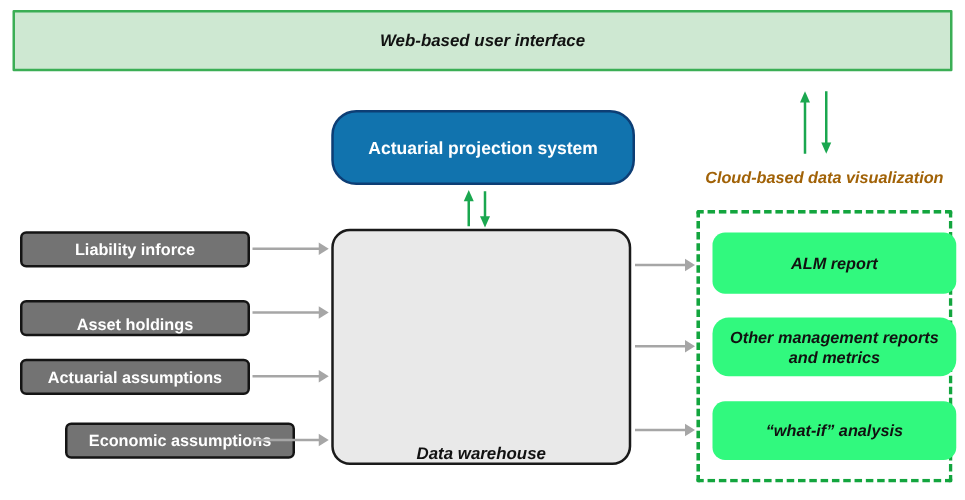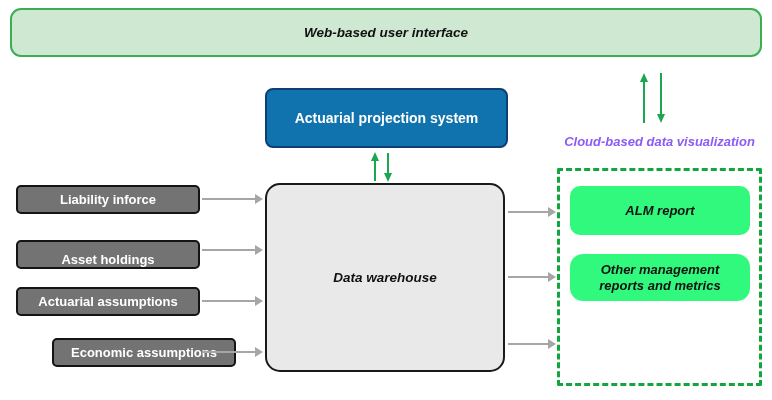--- a/index.html
+++ b/index.html
@@ -7,48 +7,48 @@
     position:relative; width:772px; height:400px; background:#ffffff;
     font-family:"Liberation Sans", sans-serif; overflow:hidden;
   }
   .box {
     position:absolute; box-sizing:border-box;
     display:flex; align-items:center; justify-content:center;
     text-align:center; color:#111;
   }
   .top-box {
     left:10px; top:8px; width:752px; height:49px;
-    background:#cee8d2; border:2px solid #3bae55; border-radius:11px;
+    background:#cee8d2; border:2px solid #3bae55; border-radius:1px;
     font-weight:bold; font-style:italic; font-size:13.5px;
   }
   .blue-box {
     left:265px; top:88px; width:243px; height:60px;
-    background:#1173ae; border:2px solid #0d3e75; border-radius:8px;
+    background:#1173ae; border:2px solid #0d3e75; border-radius:20px;
     color:#ffffff; font-weight:bold; font-size:14px;
   }
   .warehouse-box {
     left:265px; top:183px; width:240px; height:189px;
     background:#e9e9e9; border:2.5px solid #1a1a1a; border-radius:15px;
-    font-weight:bold; font-style:italic; font-size:13.5px;
+    font-weight:bold; font-style:italic; font-size:13.5px;align-items:flex-end;
   }
   .purple-box {
     left:16px; width:184px; height:29px;
     background:#737373; border:2px solid #141414; border-radius:5px;
     color:#ffffff; font-weight:bold; font-size:13px;
   }
   .cloud-label {
     position:absolute; left:552px; top:134px; width:215px;
-    text-align:center; font-weight:bold; font-style:italic; font-size:13px; color:#8b5cf6;
+    text-align:center; font-weight:bold; font-style:italic; font-size:13px; color:#a16207;
   }
   .dashed-box {
     position:absolute; left:557px; top:168px; width:205px; height:218px;
     box-sizing:border-box; border:3px dashed #13a53e; border-radius:2px;
   }
   .green-box {
-    left:570px; width:180px;
+    left:570px; width:195px;
     background:#31f97e; border-radius:10px;
     font-weight:bold; font-style:italic; font-size:13px;
     padding:16px 14px; line-height:1.2;
   }
   .alm   { top:186px; height:49px; }
   .other { top:254px; height:47px;border-radius:13px; }
   .whatif{ top:321px; height:47px; }
 
   
   .h-arrow { position:absolute; height:1.5px; background:#a6a6a6; }
@@ -129,14 +129,17 @@
 
   <div class="cloud-label">Cloud-based data visualization</div>
   <div class="dashed-box"></div>
 
   <div class="box green-box alm">
     <span>ALM report</span>
   </div>
   <div class="box green-box other">
     <span>Other management reports and metrics</span>
   </div>
+  <div class="box green-box whatif">
+    <span>“what-if” analysis</span>
+  </div>
 
 </div>
 
 </body></html>

